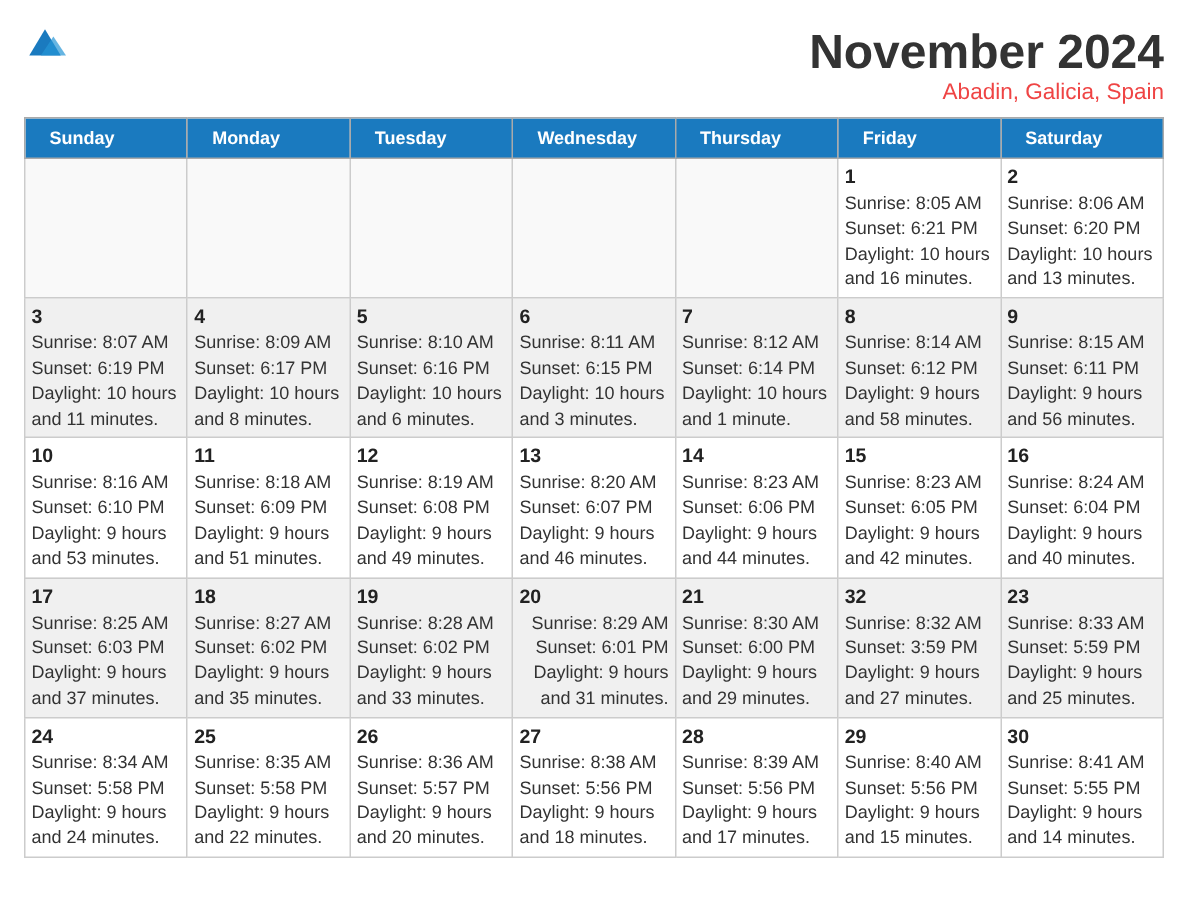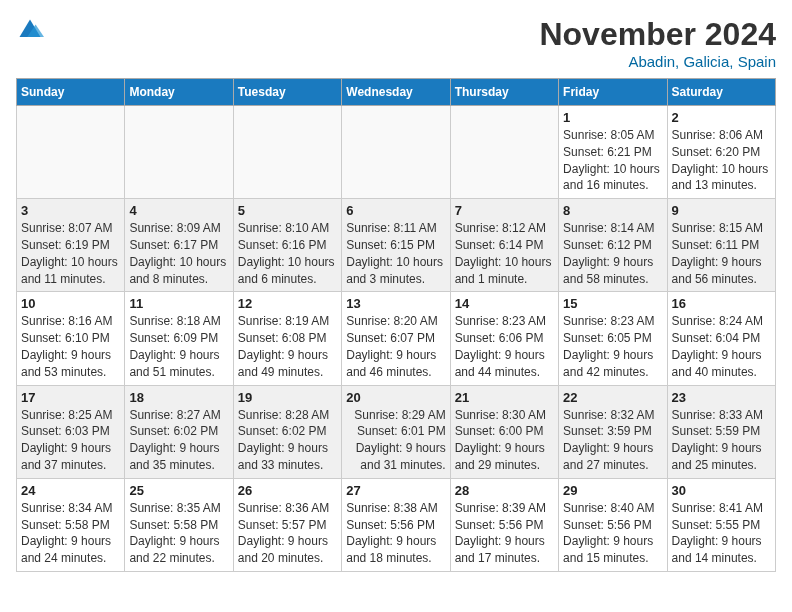--- a/index.html
+++ b/index.html
@@ -38,31 +38,31 @@
     .title-block {
       text-align: right;
     }
     .month-title {
       font-size: 32px;
       font-weight: bold;
       color: #333;
     }
     .location-title {
       font-size: 15px;
-      color: #0369a1;
+      color: #ef4444;
     }
     table {
       width: 100%;
       border-collapse: collapse;
       table-layout: fixed;
     }
     th {
       background-color: #1a7abf;
       color: #fff;
-      padding: 6px 4px;
+      padding: 6px 16px;
       font-size: 12px;
       text-align: left;
       border: 1px solid #aaa;
     }
     td {
       border: 1px solid #ccc;
       vertical-align: top;
       padding: 4px;
       font-size: 10px;
       color: #333;
@@ -249,21 +249,21 @@
 Sunset: 6:01 PM
 Daylight: 9 hours and 31 minutes.</div>
         </td>
         <td class="shaded">
           <span class="day-num">21</span>
           <div class="day-info" style="white-space: pre-line;">Sunrise: 8:30 AM
 Sunset: 6:00 PM
 Daylight: 9 hours and 29 minutes.</div>
         </td>
         <td class="shaded">
-          <span class="day-num">22</span>
+          <span class="day-num">32</span>
           <div class="day-info" style="white-space: pre-line;">Sunrise: 8:32 AM
 Sunset: 3:59 PM
 Daylight: 9 hours and 27 minutes.</div>
         </td>
         <td class="shaded">
           <span class="day-num">23</span>
           <div class="day-info" style="white-space: pre-line;">Sunrise: 8:33 AM
 Sunset: 5:59 PM
 Daylight: 9 hours and 25 minutes.</div>
         </td>

